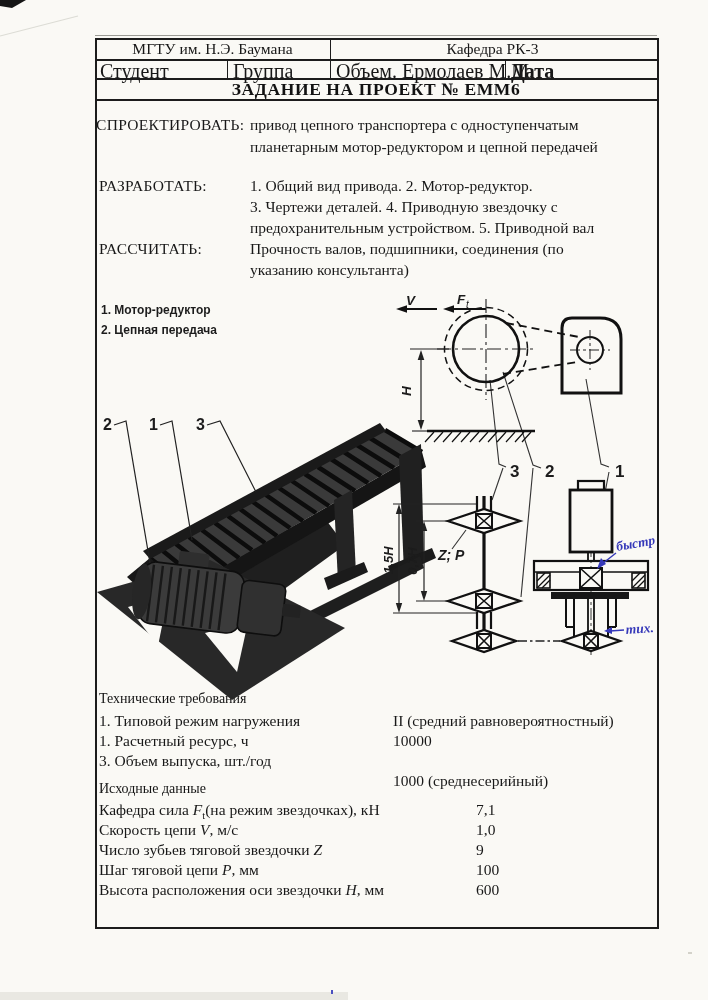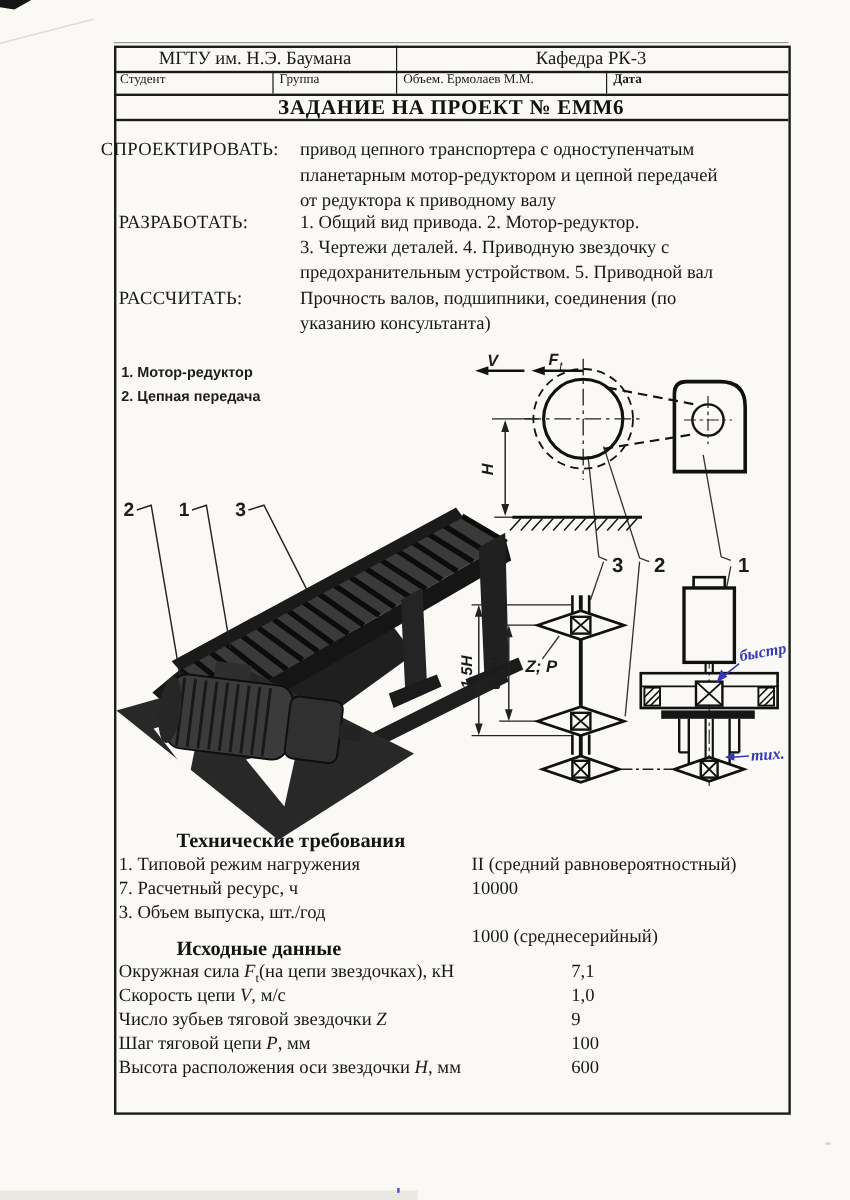--- a/index.html
+++ b/index.html
@@ -1,21 +1,21 @@
 <!DOCTYPE html>
 <html><head>
 <meta charset="utf-8">
 <style>
   html,body{margin:0;padding:0;}
   .page{position:relative;width:708px;height:1000px;background:#faf9f5;overflow:hidden;
         font-family:"Liberation Serif",serif;color:#1b1b1b;}
   .abs{position:absolute;white-space:nowrap;}
   .ser{font-family:"Liberation Serif",serif;font-size:15.5px;color:#181818;}
-  .ser14{font-family:"Liberation Serif",serif;font-size:11px;color:#181818;}
-  .serb{font-family:"Liberation Serif",serif;font-size:17px;font-weight:bold;color:#141414;margin-left:48px;}
+  .ser14{font-family:"Liberation Serif",serif;font-size:20px;color:#181818;}
+  .serb{font-family:"Liberation Serif",serif;font-size:14px;font-weight:normal;color:#141414;}
   .cap{letter-spacing:.3px;}
   .title-row{font-family:"Liberation Serif",serif;font-size:17.5px;font-weight:bold;
              letter-spacing:.6px;text-align:center;color:#121212;}
   .center{text-align:center;}
   .sanb{font-family:"Liberation Sans",sans-serif;font-weight:bold;font-size:12px;color:#1c1c1c;}
   .hline{position:absolute;height:0;border-top:2px solid #1c1c1c;}
   .vline{position:absolute;width:0;border-left:1.6px solid #1c1c1c;}
   .frame{position:absolute;left:95px;top:38px;width:560px;height:887px;border:2px solid #1c1c1c;}
   .thinline{position:absolute;height:0;border-top:1px solid #9b9b95;}
   i.var{font-style:italic;font-family:"Liberation Serif",serif;}
@@ -38,48 +38,47 @@
   <div class="vline" style="left:505px;top:59px;height:19px;"></div>
 
   <div class="abs ser center" style="left:95px;top:40px;width:235px;">МГТУ им. Н.Э. Баумана</div>
   <div class="abs ser center" style="left:330px;top:40px;width:325px;">Кафедра РК-3</div>
   <div class="abs ser14" style="left:100px;top:60px;">Студент</div>
   <div class="abs ser14" style="left:233px;top:60px;">Группа</div>
   <div class="abs ser14" style="left:336px;top:60px;">Объем. Ермолаев М.М.</div>
   <div class="abs ser14" style="left:511px;top:60px;font-weight:bold;">Дата</div>
   <div class="abs title-row" style="left:95px;top:79px;width:562px;">ЗАДАНИЕ НА ПРОЕКТ № ЕММ6</div>
 
-  <div class="abs ser cap" style="left:84px;top:116px;">СПРОЕКТИРОВАТЬ:</div>
+  <div class="abs ser cap" style="left:96px;top:116px;">СПРОЕКТИРОВАТЬ:</div>
   <div class="abs ser" style="left:250px;top:138px;">планетарным мотор-редуктором и цепной передачей</div>
   <div class="abs ser" style="left:250px;top:116px;">привод цепного транспортера с одноступенчатым</div>
-  <div class="abs ser" style="left:250px;top:159px;">от редуктора к приводному валу</div>
 
   <div class="abs ser cap" style="left:99px;top:177px;">РАЗРАБОТАТЬ:</div>
   <div class="abs ser" style="left:250px;top:177px;"> 1. Общий вид привода. 2. Мотор-редуктор.</div>
   <div class="abs ser" style="left:250px;top:198px;">3.  Чертежи деталей. 4. Приводную звездочку с</div>
   <div class="abs ser" style="left:250px;top:219px;">предохранительным устройством. 5. Приводной вал</div>
 
   <div class="abs ser cap" style="left:99px;top:240px;">РАССЧИТАТЬ:</div>
   <div class="abs ser" style="left:250px;top:240px;">Прочность валов, подшипники, соединения (по</div>
   <div class="abs ser" style="left:250px;top:261px;">указанию консультанта)</div>
 
   <div class="abs sanb" style="left:101px;top:303px;">1. Мотор-редуктор</div>
   <div class="abs sanb" style="left:101px;top:323px;">2. Цепная передача</div>
 
   <div class="abs serb" style="left:99px;top:691px;">Технические требования</div>
   <div class="abs ser" style="left:99px;top:712px;">1. Типовой режим нагружения</div>
   <div class="abs ser" style="left:393px;top:712px;">II (средний равновероятностный)</div>
-  <div class="abs ser" style="left:99px;top:732px;">7. Расчетный ресурс, ч</div>
+  <div class="abs ser" style="left:99px;top:732px;">1. Расчетный ресурс, ч</div>
   <div class="abs ser" style="left:393px;top:732px;">10000</div>
   <div class="abs ser" style="left:99px;top:752px;">3. Объем выпуска, шт./год</div>
   <div class="abs ser" style="left:393px;top:772px;">1000 (среднесерийный)</div>
 
   <div class="abs serb" style="left:99px;top:781px;">Исходные данные</div>
 
-  <div class="abs ser" style="left:99px;top:801px;"><span>Окружная сила </span><i class="var">F</i><sub class="vs">t</sub><span>(на цепи звездочках), кН</span></div>
+  <div class="abs ser" style="left:99px;top:801px;"><span>Кафедра сила </span><i class="var">F</i><sub class="vs">t</sub><span>(на режим звездочках), кН</span></div>
   <div class="abs ser" style="left:476px;top:801px;">7,1</div>
 
   <div class="abs ser" style="left:99px;top:821px;"><span>Скорость цепи </span><i class="var">V</i><sub class="vs"></sub><span>, м/с</span></div>
   <div class="abs ser" style="left:476px;top:821px;">1,0</div>
 
   <div class="abs ser" style="left:99px;top:841px;"><span>Число зубьев тяговой звездочки </span><i class="var">Z</i><sub class="vs"></sub><span></span></div>
   <div class="abs ser" style="left:476px;top:841px;">9</div>
 
   <div class="abs ser" style="left:99px;top:861px;"><span>Шаг тяговой цепи </span><i class="var">P</i><sub class="vs"></sub><span>, мм</span></div>
   <div class="abs ser" style="left:476px;top:861px;">100</div>

